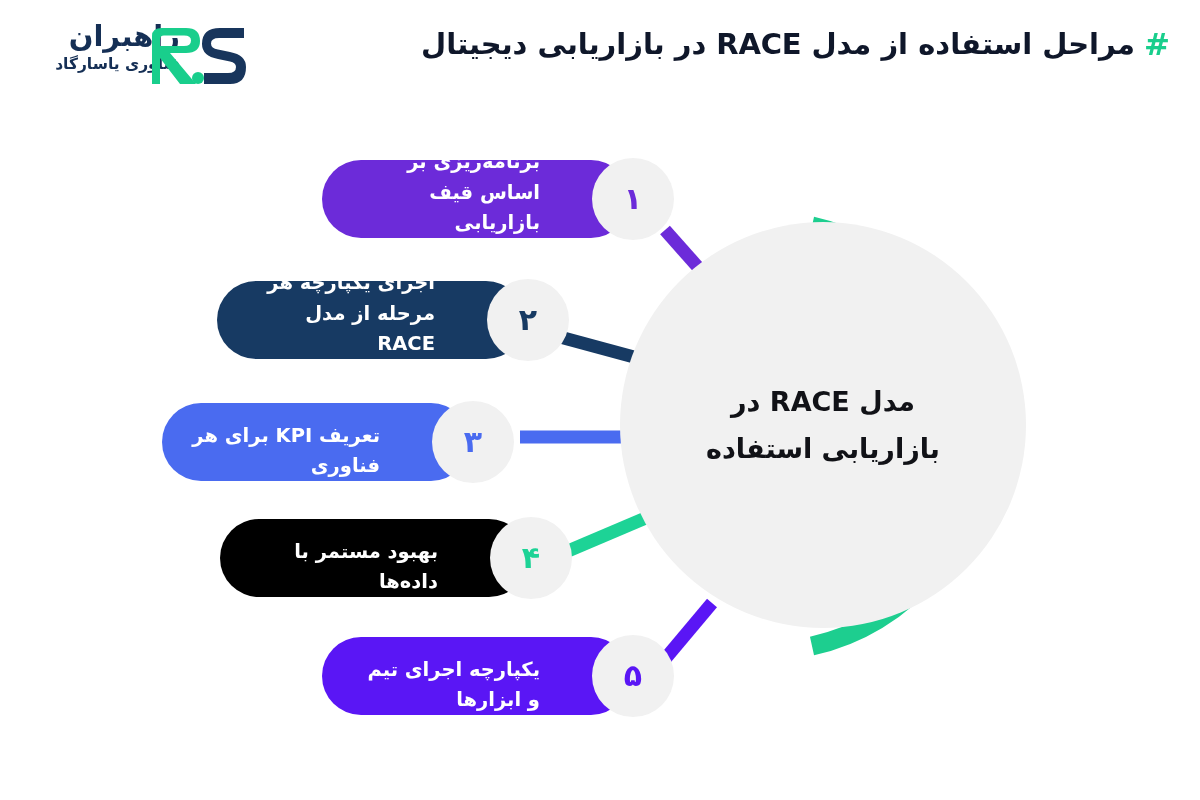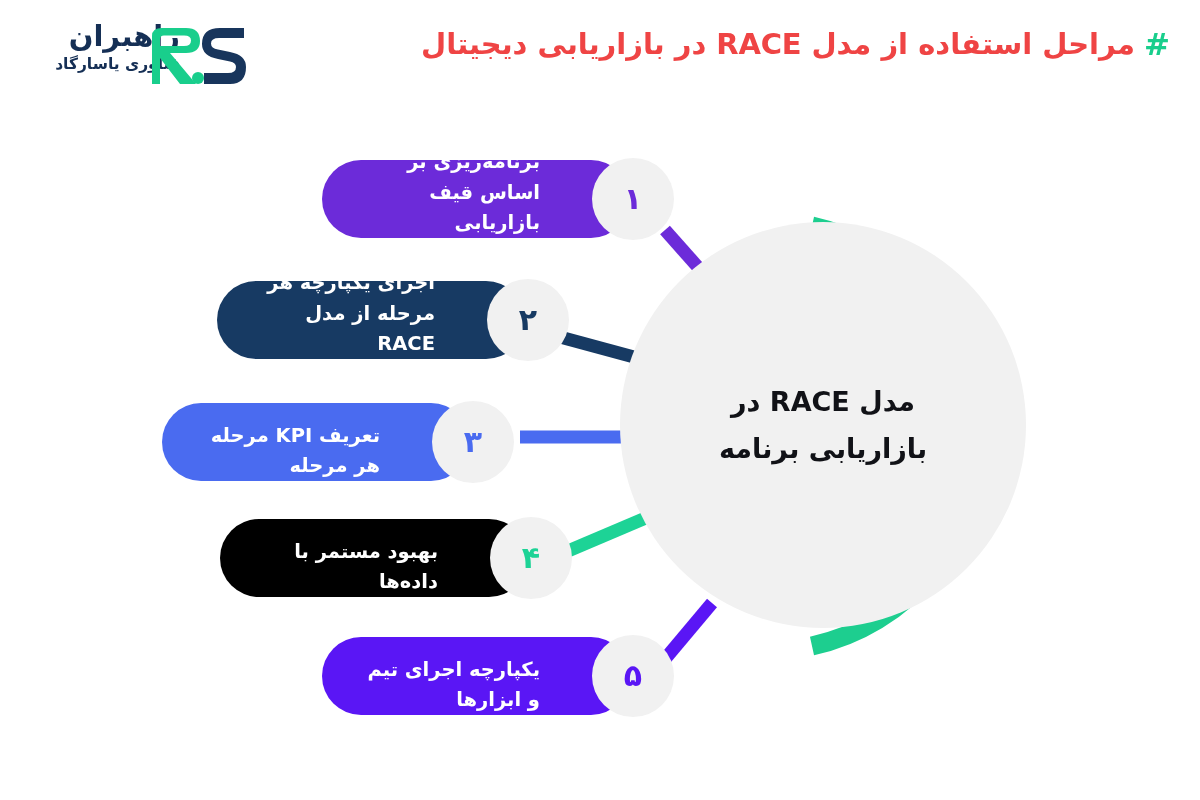--- a/index.html
+++ b/index.html
@@ -220,58 +220,58 @@
       <path d="M6 62 L6 14 Q6 6 16 6 L40 6 Q54 6 54 19 Q54 31 40 31 L24 31 L50 62 L34 62 L14 36 L14 24 L38 24 Q45 24 45 18.5 Q45 13.5 38 13.5 L18 13.5 Q14 13.5 14 17.5 L14 62 Z" fill="#19CE8C"></path>
 
       <circle cx="52" cy="56" r="6" fill="#19CE8C"></circle>
 
       <path d="M98 6 L74 6 Q56 6 56 22 Q56 34 72 37 L84 39.5 Q90 40.5 90 45 Q90 51 82 51 L58 51 L58 62 L84 62 Q100 62 100 45 Q100 33 84 30 L72 27.5 Q65 26.5 65 21.5 Q65 16 73 16 L98 16 Z" fill="#18355C"></path>
     </svg>
   </div>
 
   <div id="title-bar">
     <span id="title-hash" style="color: rgb(25, 206, 140);">#</span>
-    <span id="title-text" style="color: #ef4444;">مراحل استفاده از مدل RACE در بازاریابی دیجیتال</span>
+    <span id="title-text" style="color: #0f172a;">مراحل استفاده از مدل RACE در بازاریابی دیجیتال</span>
   </div>
 
   <div id="diagram">
 
     <svg id="connector-layer" viewBox="0 0 1200 800">
       <g id="connector-group">
           <line x1="665" y1="230" x2="712" y2="283" stroke="#6C2BD9" stroke-width="13" stroke-linecap="butt"></line>
           <line x1="560" y1="337" x2="645" y2="360" stroke="#173A63" stroke-width="13" stroke-linecap="butt"></line>
           <line x1="520" y1="437" x2="622" y2="437" stroke="#4A6BF0" stroke-width="13" stroke-linecap="butt"></line>
           <line x1="568" y1="551" x2="648" y2="517" stroke="#1DD396" stroke-width="13" stroke-linecap="butt"></line>
           <line x1="665" y1="659" x2="712" y2="603" stroke="#5A16F5" stroke-width="13" stroke-linecap="butt"></line>
         </g>
       <path id="center-arc" d="M 812 226 A 215 215 0 0 1 812 646" fill="none" stroke-width="19" stroke-linecap="butt" stroke="#1DCE8F"></path>
     </svg>
 
     <div id="center-node">
       <div id="center-disc" style="background: rgb(241, 241, 241);"></div>
-      <div id="center-label">مدل RACE در بازاریابی برنامه</div>
+      <div id="center-label">مدل RACE در بازاریابی استفاده</div>
     </div>
 
     <div class="step" id="step-1">
       <div class="step-pill" style="background: rgb(108, 43, 217);">
         <span class="step-text" style="color: rgb(255, 255, 255);">برنامه‌ریزی بر اساس قیف بازاریابی</span>
       </div>
       <div class="step-badge" style="background: rgb(241, 241, 241); color: rgb(108, 43, 217);">۱</div>
     </div>
 
     <div class="step" id="step-2">
       <div class="step-pill" style="background: rgb(23, 58, 99);">
         <span class="step-text" style="color: rgb(255, 255, 255);">اجرای یکپارچه هر مرحله از مدل RACE</span>
       </div>
       <div class="step-badge" style="background: rgb(241, 241, 241); color: rgb(23, 58, 99);">۲</div>
     </div>
 
     <div class="step" id="step-3">
       <div class="step-pill" style="background: rgb(74, 107, 240);">
-        <span class="step-text" style="color: rgb(255, 255, 255);">تعریف KPI مرحله هر مرحله</span>
+        <span class="step-text" style="color: rgb(255, 255, 255);">تعریف KPI برای هر فناوری</span>
       </div>
       <div class="step-badge" style="background: rgb(241, 241, 241); color: rgb(74, 107, 240);">۳</div>
     </div>
 
     <div class="step" id="step-4">
       <div class="step-pill" style="background: #000000;">
         <span class="step-text" style="color: rgb(255, 255, 255);">بهبود مستمر با داده‌ها</span>
       </div>
       <div class="step-badge" style="background: rgb(241, 241, 241); color: rgb(29, 211, 150);">۴</div>
     </div>

